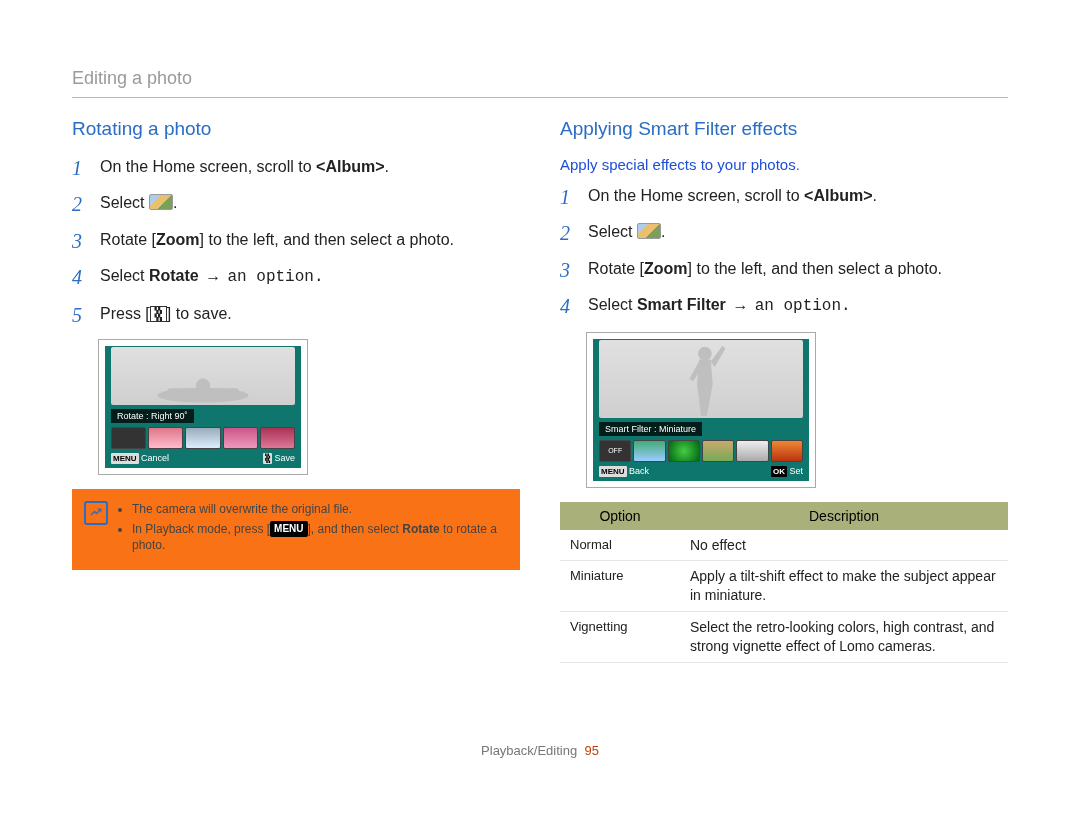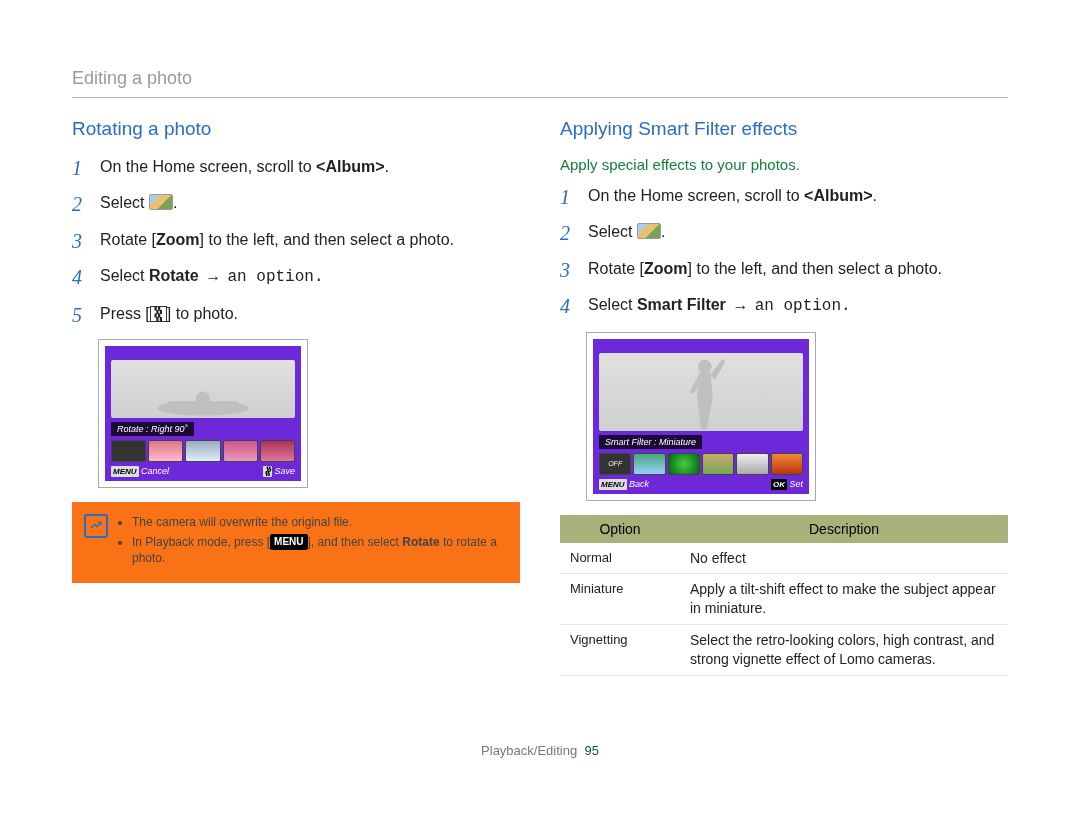--- a/index.html
+++ b/index.html
@@ -36,21 +36,21 @@
     min-width: 0;
   }
   h2.section-title {
     font-size: 19px;
     font-weight: 400;
     color: #2b6cc4;
     margin: 0 0 16px 0;
   }
   .subtitle {
     font-size: 15px;
-    color: #15803d;
+    color: #1d4ed8;
     margin: 0 0 12px 0;
   }
   ol.steps {
     list-style: none;
     padding: 0;
     margin: 0;
     counter-reset: step;
   }
   ol.steps > li {
     counter-increment: step;
@@ -106,28 +106,27 @@
   
   .cam-shot {
     width: 210px;
     margin: 8px 0 14px 26px;
     border: 1px solid #aaa;
     padding: 6px;
     box-sizing: border-box;
   }
   .cam-shot.wide { width: 230px; }
   .cam-inner {
-    background: #6d28d9;
+    background: #0f766e;
     color: #fff;
     font-size: 10px;
-    padding: 14px 6px 4px 6px;
+    padding: 1px 6px 4px 6px;
     position: relative;
     min-height: 118px;
     box-sizing: border-box;
-    font-style: italic;
   }
   .cam-img-area {
     background: linear-gradient(#e0e0e0,#cfcfcf);
     height: 58px;
     border-radius: 2px;
     margin-bottom: 4px;
     position: relative;
     overflow: hidden;
   }
   .silhouette {
@@ -230,21 +229,21 @@
   
   .page-footer {
     position: absolute;
     left: 0;
     bottom: 30px;
     width: 100%;
     text-align: center;
     font-size: 13px;
     color: #777;
   }
-  .page-footer .num { color: #14532d; }
+  .page-footer .num { color: #c2410c; }
 </style>
 </head>
 <body>
 
 <div class="page">
 
   <div class="breadcrumb">Editing a photo</div>
   <hr class="hr">
 
   <div class="columns">
@@ -259,21 +258,21 @@
         <li>
           <span>Select </span><span class="inline-icon"></span><span>.</span>
         </li>
         <li>
           <span>Rotate [</span><span class="b">Zoom</span><span>] to the left, and then select a photo.</span>
         </li>
         <li>
           <span>Select </span><span class="b">Rotate</span><span class="arrow"> → an option.</span>
         </li>
         <li>
-          <span>Press [</span><span class="key-box">🮕</span><span>] to photo.</span>
+          <span>Press [</span><span class="key-box">🮕</span><span>] to save.</span>
         </li>
       </ol>
 
       <div class="cam-shot">
         <div class="cam-inner">
           <div class="cam-img-area">
             <div class="silhouette">
               <svg viewBox="0 0 100 30" width="120" height="36">
                 <ellipse cx="50" cy="22" rx="38" ry="6" fill="#bfbfbf"></ellipse>
                 <circle cx="50" cy="14" r="6" fill="#bfbfbf"></circle>

